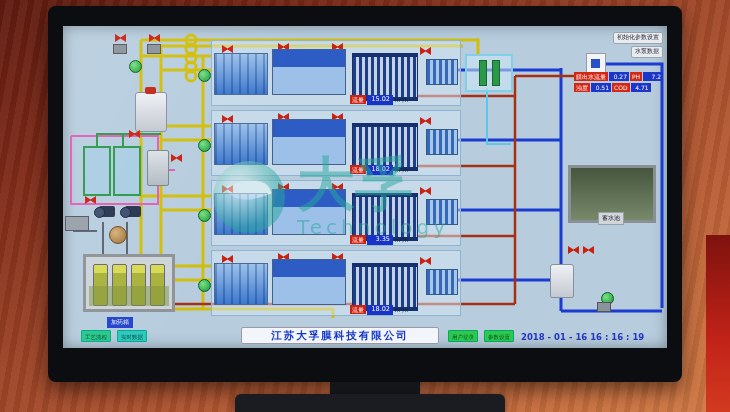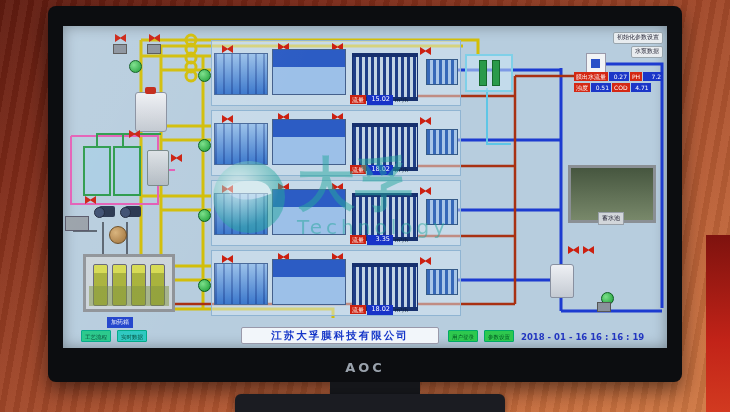--- a/index.html
+++ b/index.html
@@ -303,18 +303,17 @@
       <button class="bb bb-btn lb1" style="position:absolute;">工艺流程</button>
       <button class="bb bb-btn lb2" style="position:absolute;">实时数据</button>
       <div class="bb company" style="position:absolute;">江苏大孚膜科技有限公司</div>
       <button class="bb rb rb1" style="position:absolute;">用户登录</button>
       <button class="bb rb rb2" style="position:absolute;">参数设置</button>
       <div class="bb datetime" style="position:absolute;">2018 - 01 - 16  16 : 16 : 19</div>
 
       <div class="glare"></div>
     </div>
 
-    <div class="aoc">AOC</div>
   </div>
 
   <div class="stand-neck"></div>
   <div class="stand-base"></div>
 </div>
 
 </body></html>

